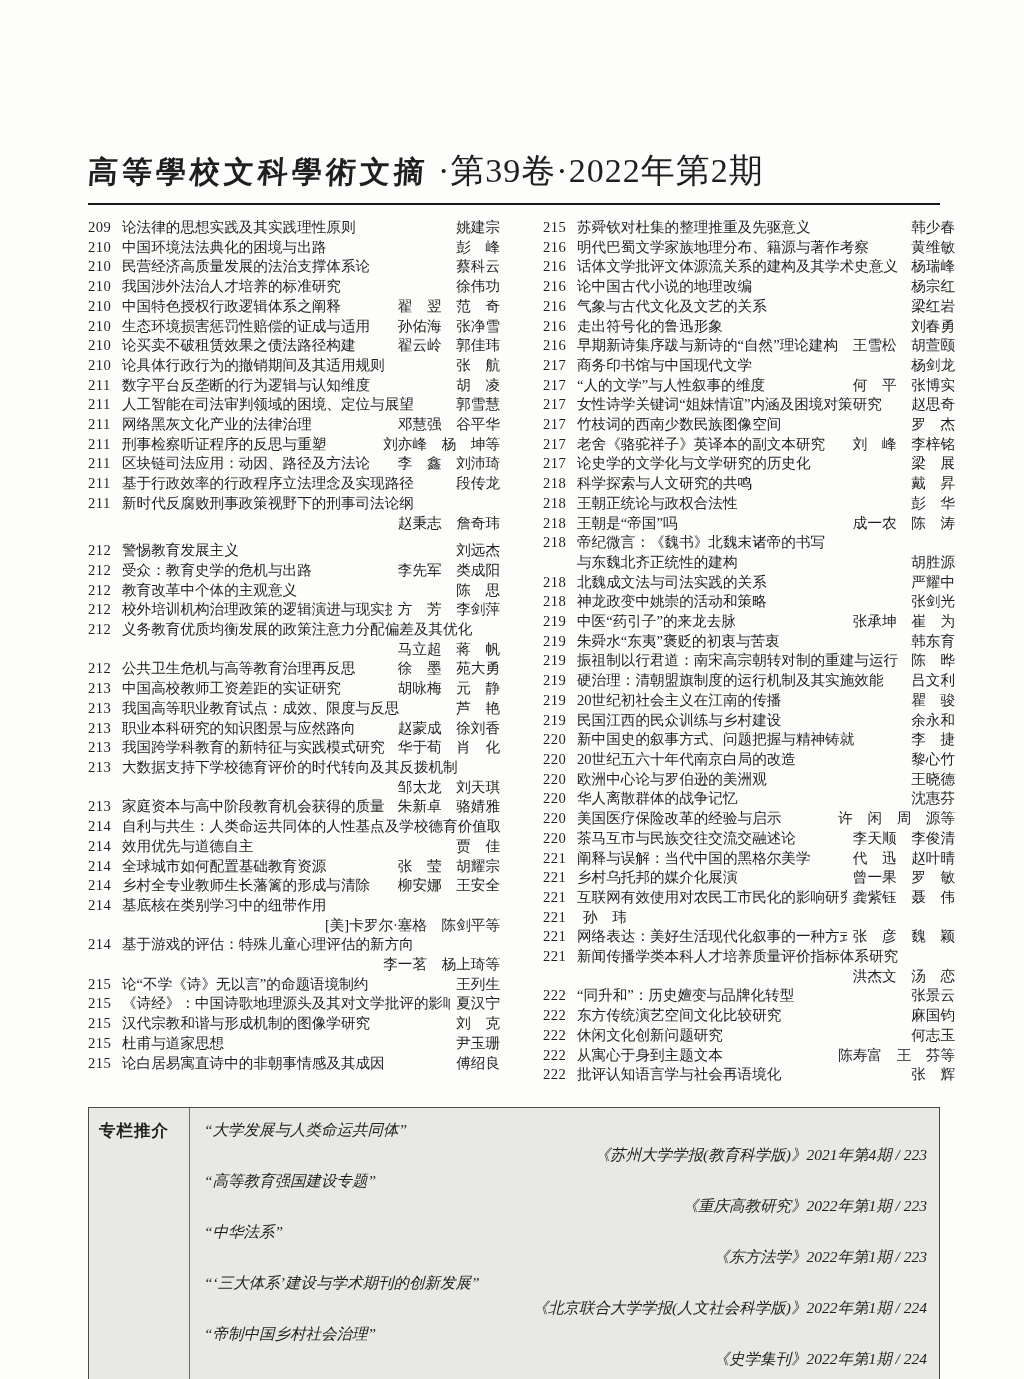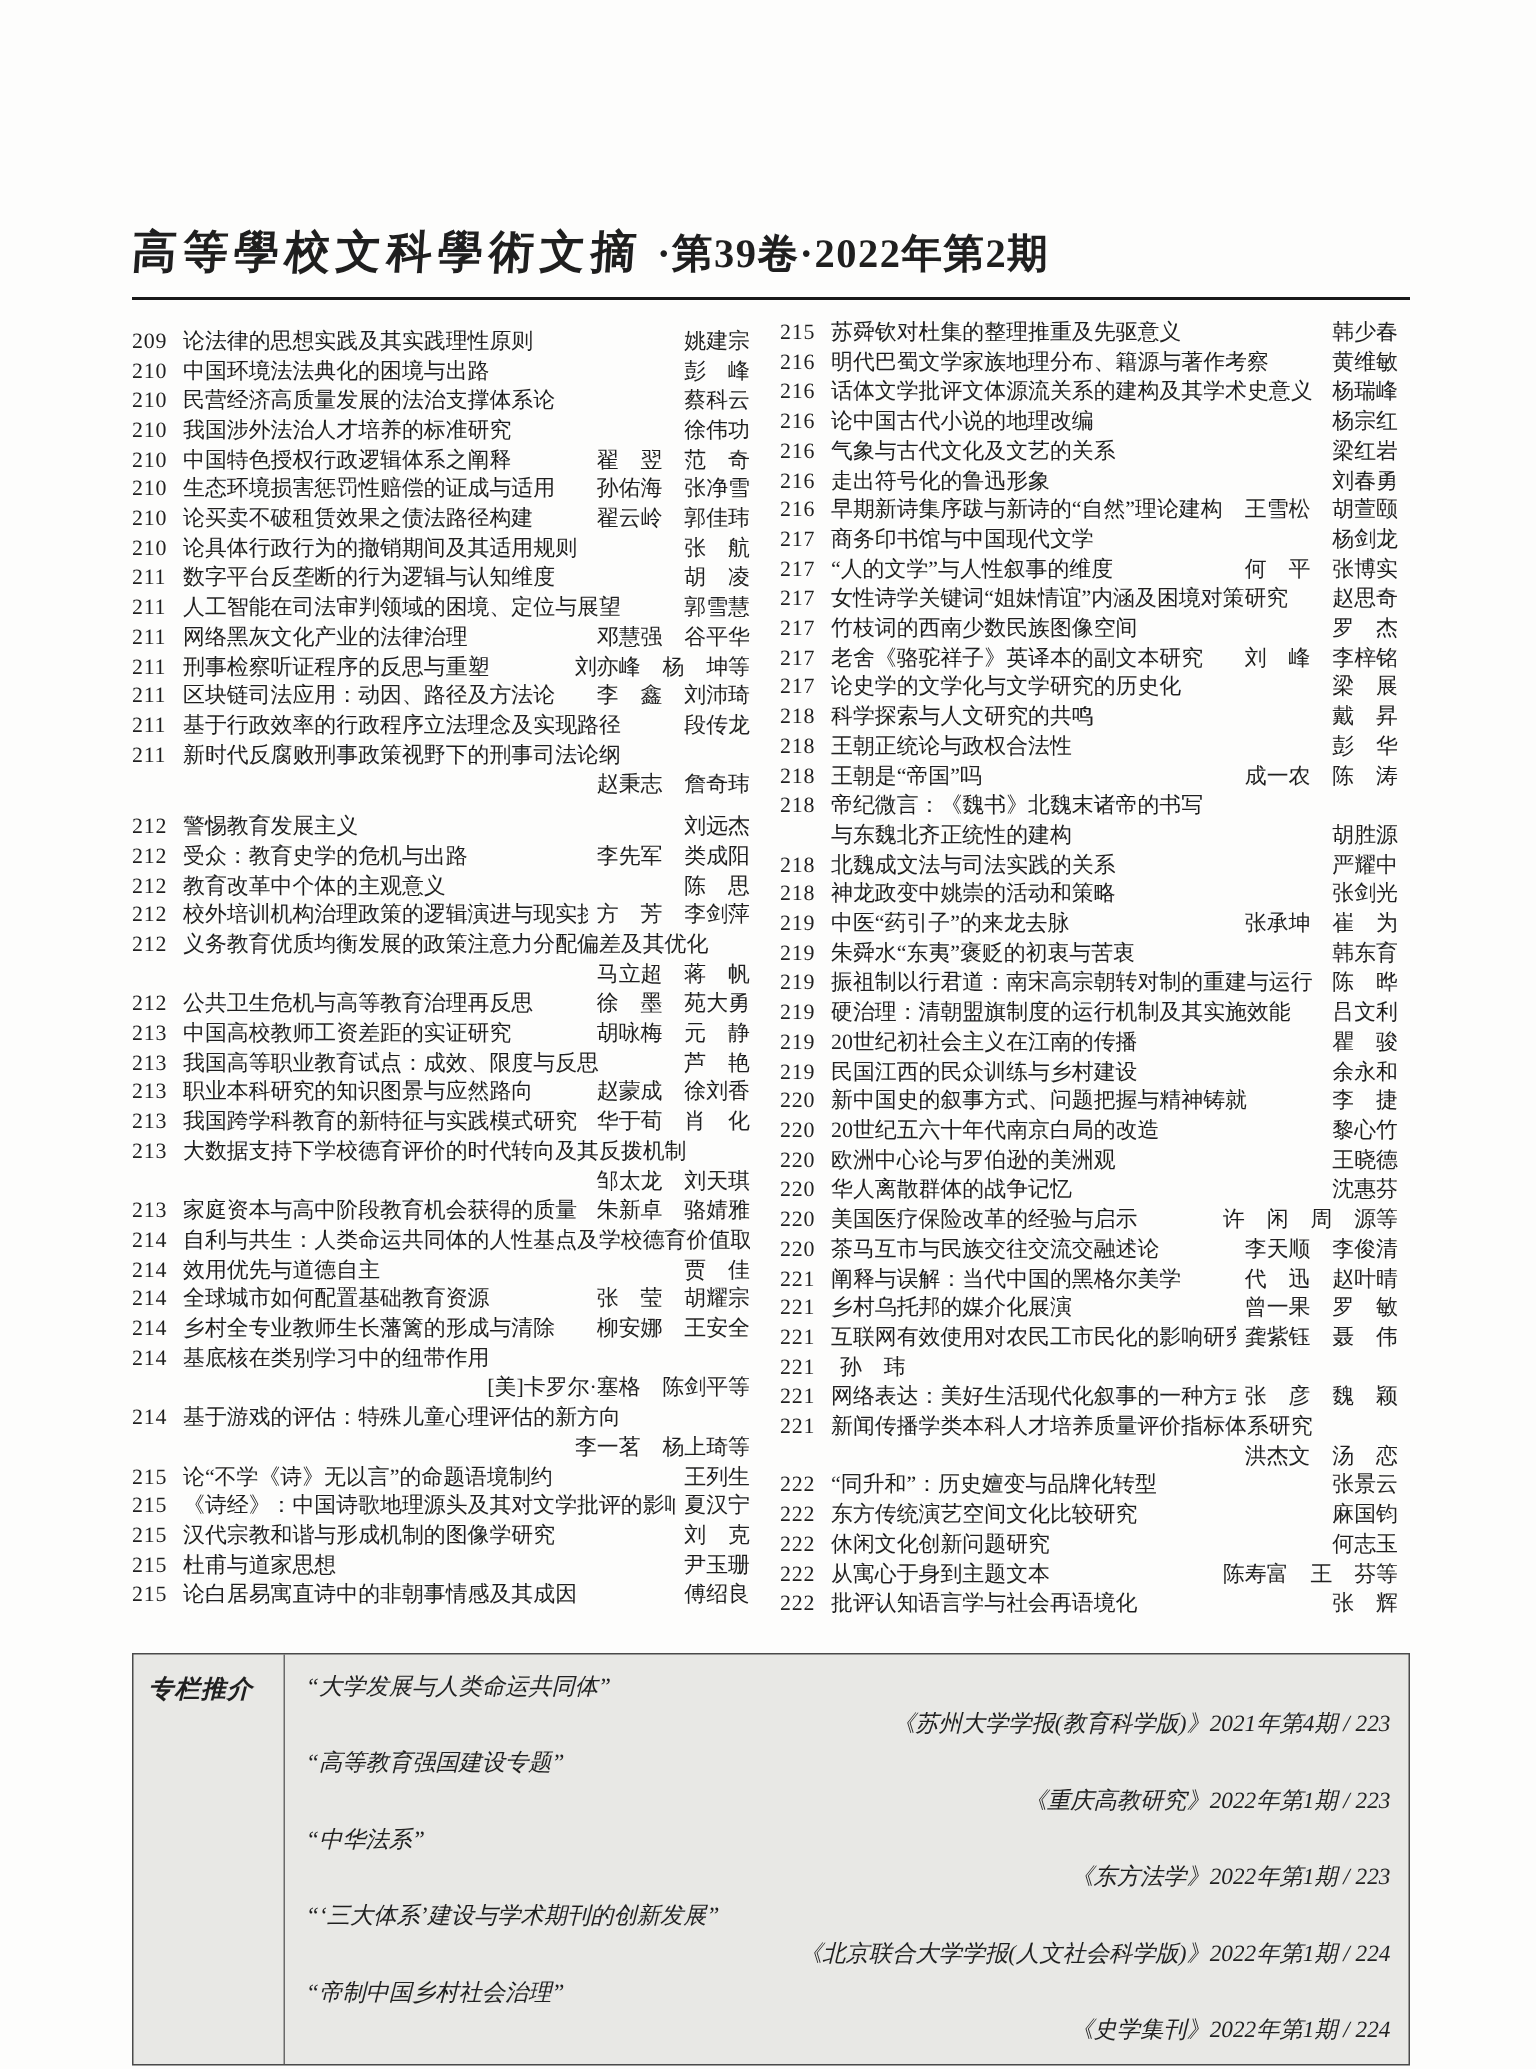--- a/index.html
+++ b/index.html
@@ -16,45 +16,45 @@
   .journal-header{
     display:flex;align-items:baseline;gap:10px;
     border-bottom:2.5px solid #191919;
     padding-bottom:9px;
   }
   .journal-title-calli{
     font-size:30px;font-weight:700;letter-spacing:4px;
     transform:skewX(-4deg);
   }
   .journal-title-suffix{
-    font-size:27px;font-weight:700;letter-spacing:1px;
+    font-size:34px;font-weight:400;letter-spacing:1px;
   }
   
-  .toc{display:flex;gap:20px;margin-top:13px;align-items:center;}
+  .toc{display:flex;gap:43px;margin-top:13px;}
   .col{width:412px;}
   .row{display:flex;line-height:19.7px;font-size:14.6px;}
   .num{flex:0 0 34px;letter-spacing:0.5px;}
   .title{flex:1 1 auto;white-space:nowrap;overflow:hidden;}
   .authors{flex:0 0 auto;white-space:nowrap;margin-left:6px;text-align:right;}
   .authors-line{justify-content:flex-end;}
   .section-gap{height:8px;}
   
   .rec-box{
     margin-top:22px;
     border:1.5px solid #4a4a4a;
     background:#e8e8e5;
     display:flex;
     min-height:152px;
   }
   .rec-label-cell{
     flex:0 0 82px;
     border-right:1px solid #6a6a6a;
     padding:12px 8px 0 10px;
   }
-  .rec-label{font-size:16.5px;font-weight:700;letter-spacing:1px;white-space:nowrap;font-style:italic;}
+  .rec-label{font-size:16.5px;font-weight:700;letter-spacing:1px;white-space:nowrap;}
   .rec-content{flex:1 1 auto;padding:9px 12px 9px 14px;}
   .rec-line{display:flex;line-height:25.5px;font-size:15.5px;font-style:italic;flex-direction:column;}
   .rec-title{white-space:nowrap;}
   .rec-source{margin-left:auto;white-space:nowrap;}
   .rec-line.right{justify-content:center;}
 </style>
 </head>
 <body>
 
 <div class="content">

